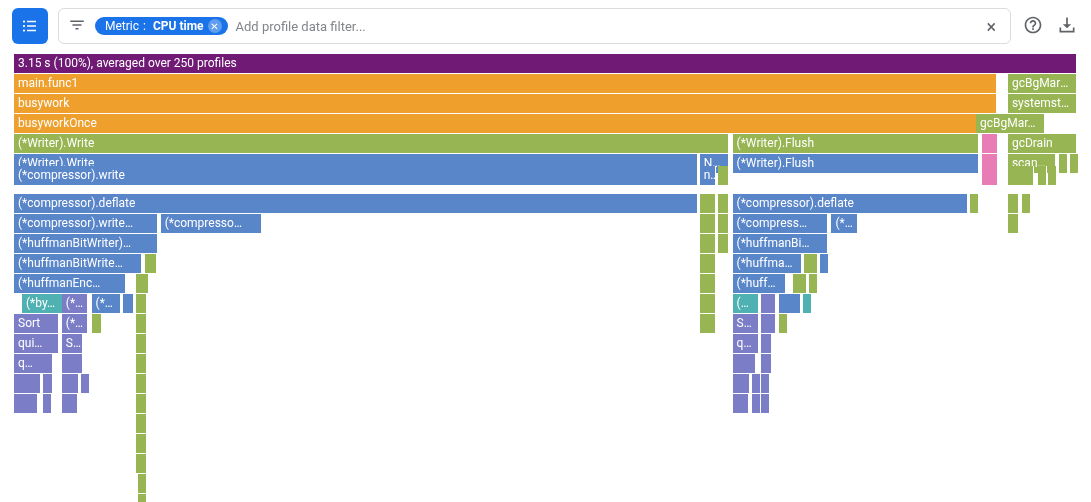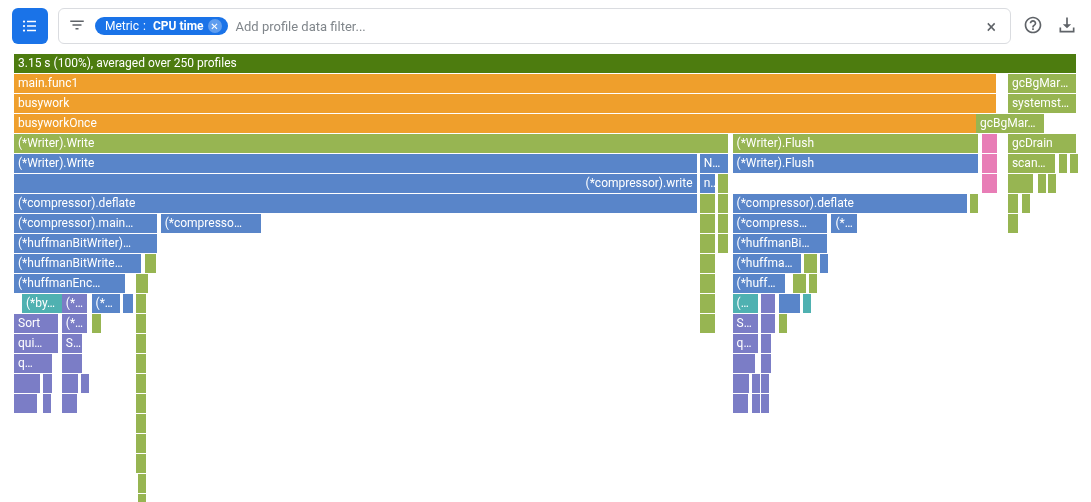--- a/index.html
+++ b/index.html
@@ -88,21 +88,21 @@
     height: 19px;
     border-right: 1px solid #fff;
     color: #fff;
     font-size: 12px;
     line-height: 19px;
     padding: 0 4px;
     white-space: nowrap;
     overflow: hidden;
     text-overflow: ellipsis;
   }
-  .c-gray   { background: #4d7c0f; }
+  .c-gray   { background: #701a75; }
   .c-orange { background: #ef9f2c; }
   .c-olive  { background: #97b552; }
   .c-blue   { background: #5985c9; }
   .c-purple { background: #7b7dc6; }
   .c-teal   { background: #4fb1b1; }
   .c-pink   { background: #e87db6; }
 </style>
 </head>
 <body>
 
@@ -168,40 +168,40 @@
     </div>
     <div class="row" style="top: 100px;">
       <div class="fr c-blue" style="left: 0px; width: 683.509px;">(*Writer).Write</div>
       <div class="fr c-blue" style="left: 685.635px; width: 29.764px;">Ne…</div>
       <div class="fr c-blue" style="left: 718.588px; width: 246.616px;">(*Writer).Flush</div>
       <div class="fr c-pink" style="left: 968.393px; width: 15.945px;"></div>
       <div class="fr c-olive" style="left: 993.905px; width: 47.835px;">scan…</div>
       <div class="fr c-olive" style="left: 1044.93px; width: 8.504px;"></div>
       <div class="fr c-olive" style="left: 1055.56px; width: 7.441px;"></div>
     </div>
-    <div class="row" style="top: 120px; text-align: right;">
+    <div class="row" style="top: 112px;">
       <div class="fr c-blue" style="left: 0px; width: 683.509px;">(*compressor).write</div>
       <div class="fr c-blue" style="left: 685.635px; width: 15.945px;">n…</div>
       <div class="fr c-olive" style="left: 703.706px; width: 11.693px;"></div>
       <div class="fr c-pink" style="left: 968.393px; width: 15.945px;"></div>
       <div class="fr c-olive" style="left: 993.905px; width: 26.575px;"></div>
       <div class="fr c-olive" style="left: 1023.67px; width: 7.441px;"></div>
       <div class="fr c-olive" style="left: 1034.3px; width: 7.441px;"></div>
     </div>
     <div class="row" style="top: 140px;">
       <div class="fr c-blue" style="left: 0px; width: 683.509px;">(*compressor).deflate</div>
       <div class="fr c-olive" style="left: 685.635px; width: 15.945px;"></div>
       <div class="fr c-olive" style="left: 703.706px; width: 11.693px;"></div>
       <div class="fr c-blue" style="left: 718.588px; width: 234.923px;">(*compressor).deflate</div>
       <div class="fr c-olive" style="left: 955.637px; width: 9.567px;"></div>
       <div class="fr c-olive" style="left: 993.905px; width: 10.63px;"></div>
       <div class="fr c-olive" style="left: 1007.72px; width: 7.441px;"></div>
     </div>
     <div class="row" style="top: 160px;">
-      <div class="fr c-blue" style="left: 0px; width: 143.505px;">(*compressor).main…</div>
+      <div class="fr c-blue" style="left: 0px; width: 143.505px;">(*compressor).write…</div>
       <div class="fr c-blue" style="left: 146.694px; width: 100.985px;">(*compresso…</div>
       <div class="fr c-olive" style="left: 685.635px; width: 15.945px;"></div>
       <div class="fr c-olive" style="left: 703.706px; width: 11.693px;"></div>
       <div class="fr c-blue" style="left: 718.588px; width: 95.67px;">(*compress…</div>
       <div class="fr c-blue" style="left: 817.447px; width: 26.575px;">(*…</div>
       <div class="fr c-olive" style="left: 993.905px; width: 10.63px;"></div>
     </div>
     <div class="row" style="top: 180px;">
       <div class="fr c-blue" style="left: 0px; width: 143.505px;">(*huffmanBitWriter)…</div>
       <div class="fr c-olive" style="left: 685.635px; width: 15.945px;"></div>

